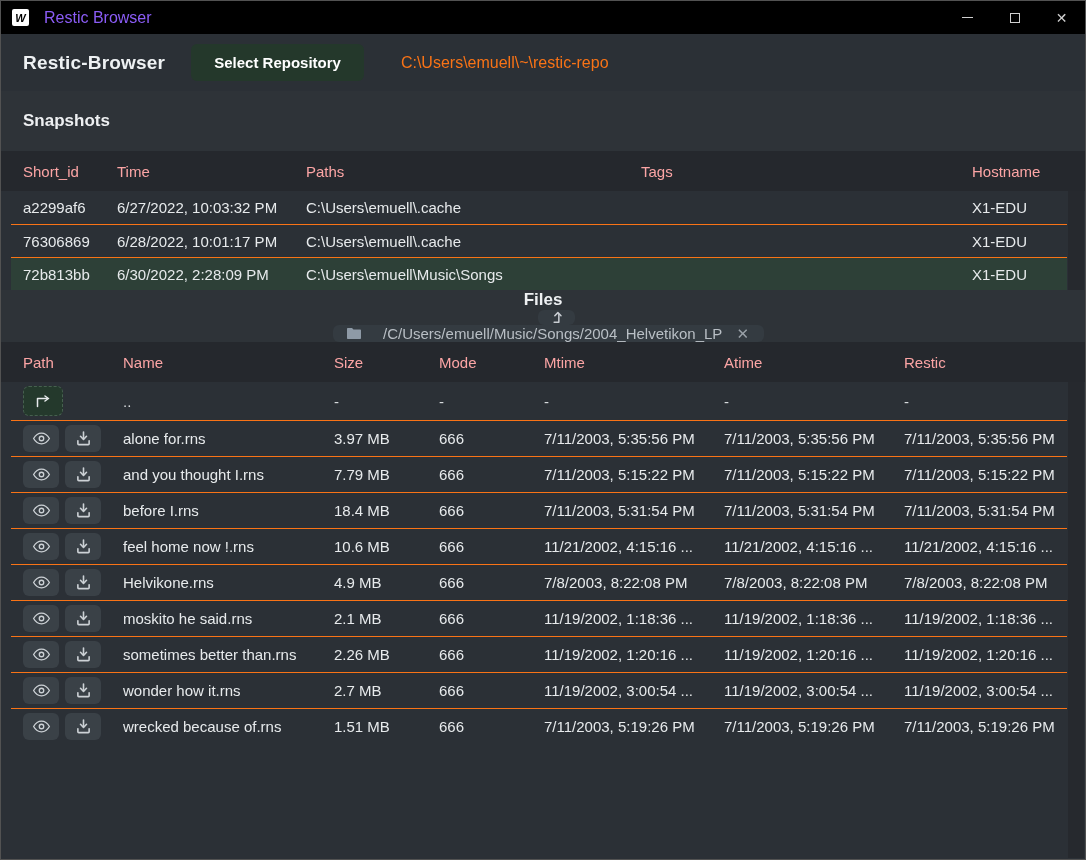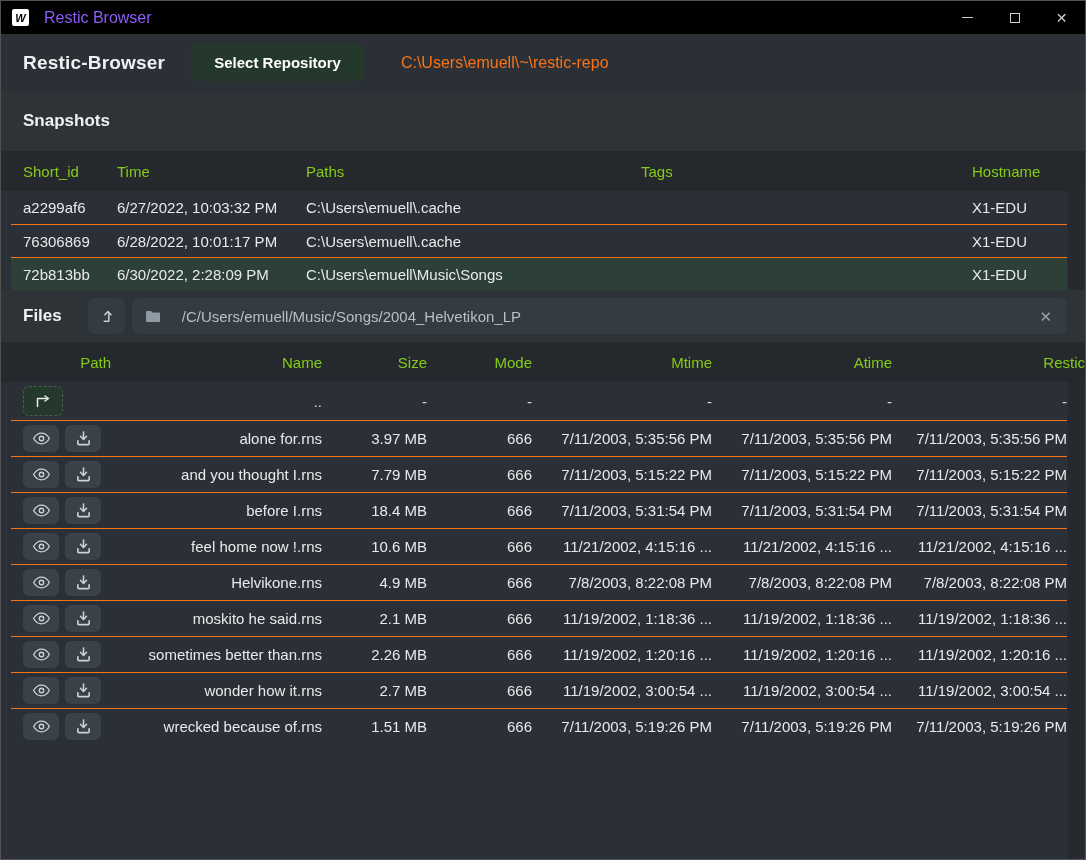--- a/index.html
+++ b/index.html
@@ -56,27 +56,27 @@
   .band {
     background: #2e3338; display: flex; align-items: center;
     padding: 0 22px;
   }
   .band-snapshots { height: 60px; }
   .band-files { height: 52px; }
   .section-heading { color: #eef0f2; font-size: 17px; font-weight: bold; }
 
   
   .thead {
-    background: #25282d; color: #84cc16; font-size: 15px;
+    background: #25282d; color: #fca5a5; font-size: 15px;
     display: grid; align-items: center;
-    padding-left: 10px; 
+    padding-left: 10px; padding-right: 18px;
   }
   .thead > div { padding-left: 12px; }
   .snap-grid { grid-template-columns: 94px 189px 335px 331px 1fr; }
-  .files-grid { grid-template-columns: 100px 211px 105px 105px 180px 180px 1fr; text-align: right; }
+  .files-grid { grid-template-columns: 100px 211px 105px 105px 180px 180px 1fr; }
   .snap-head { height: 40px; }
   .files-head { height: 40px; }
 
   .tbody { padding-left: 10px; padding-right: 18px; }
   .trow {
     display: grid; align-items: center;
     color: #e7eaec; font-size: 15px;
     border-top: 1px solid #f97316;
   }
   .trow:first-child { border-top: none; }
@@ -93,21 +93,21 @@
     background: #3a4147; border: none; cursor: pointer;
     display: flex; align-items: center; justify-content: center;
   }
   .parent-btn {
     width: 40px; height: 30px; border-radius: 6px;
     background: #24392c; border: 1px dashed #46604f; cursor: pointer;
     display: flex; align-items: center; justify-content: center;
   }
 
   
-  .band-files { gap: 0; }
+  .band-files { gap: 0; flex-direction: column; }
   .tree-btn {
     margin-left: 26px;
     width: 37px; height: 36px; border-radius: 6px;
     background: #343b41; border: none; cursor: pointer;
     display: flex; align-items: center; justify-content: center;
   }
   .path-box {
     margin-left: 7px; flex: 1; height: 36px;
     background: #343b41; border-radius: 6px;
     display: flex; align-items: center; padding: 0 13px;

